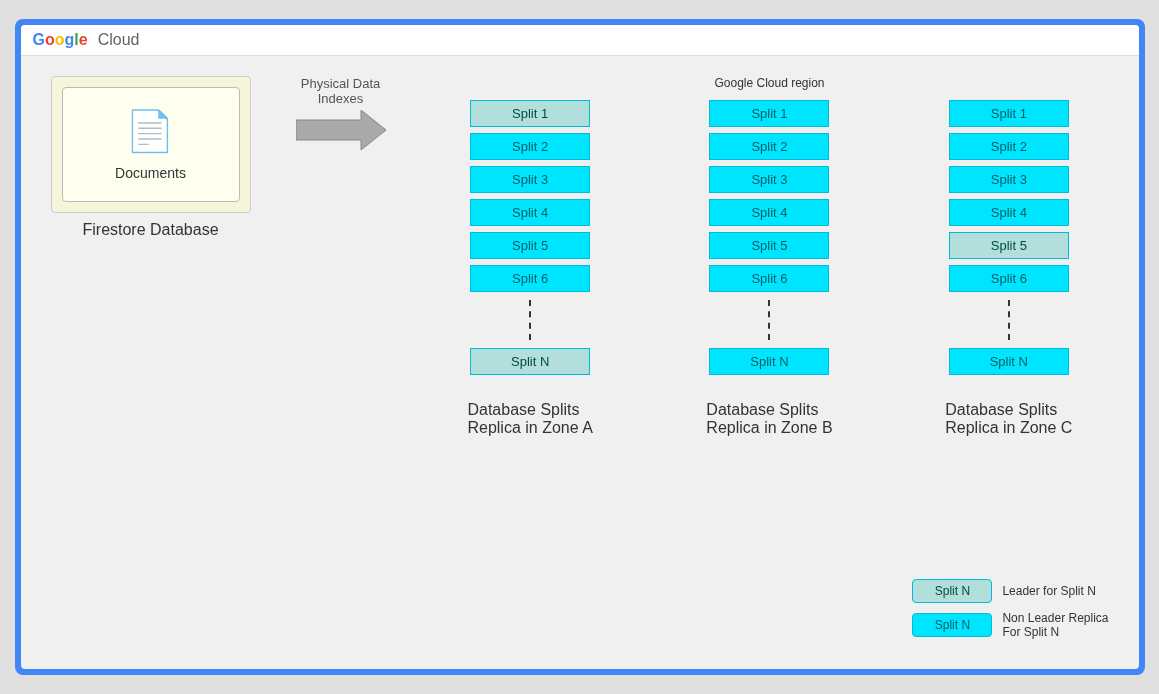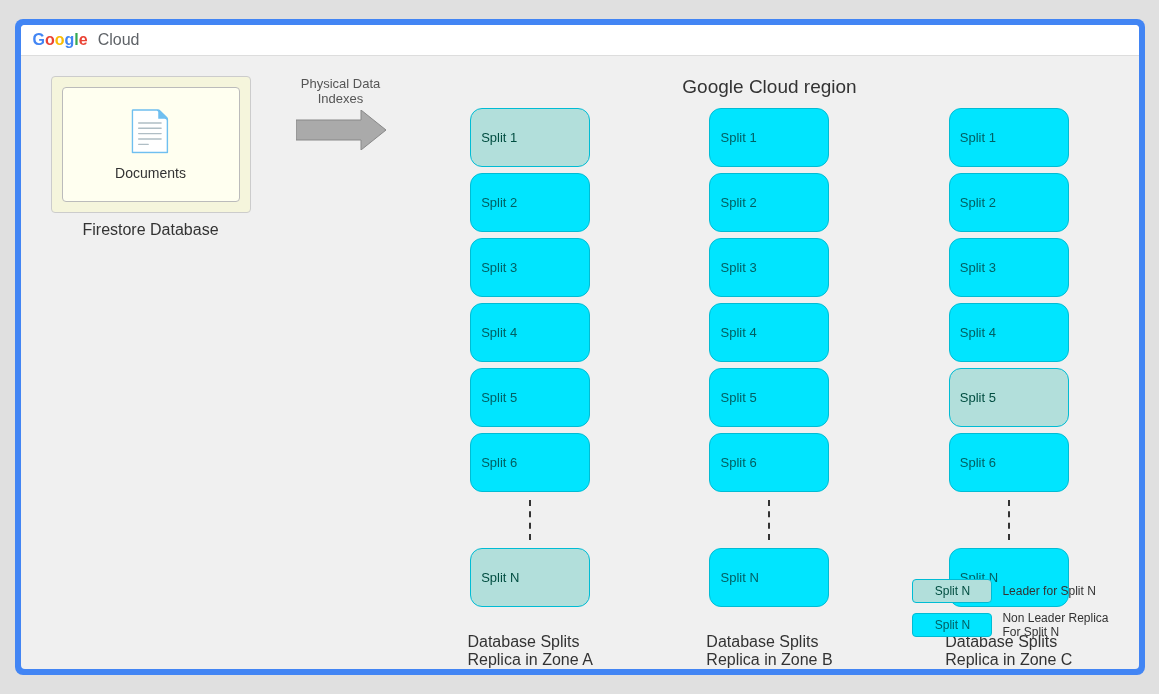--- a/index.html
+++ b/index.html
@@ -125,42 +125,42 @@
     }
 
     
     .right-panel {
       flex: 1;
       display: flex;
       flex-direction: column;
     }
     .region-label {
       text-align: center;
-      font-size: 19px;
+      font-size: 12px;
       color: #333;
       margin-bottom: 10px;
     }
     .zones-container {
       display: flex;
       gap: 20px;
       flex: 1;
     }
     .zone-column {
       display: flex;
       flex-direction: column;
       align-items: center;
       gap: 6px;
       flex: 1;
     }
     .split-btn {
       width: 120px;
-      padding: 21px 10px;
+      padding: 5px 10px;
       border: 1.5px solid #00bcd4;
-      border-radius: 12px;
-      text-align: left;
+      border-radius: 0;
+      text-align: center;
       font-size: 13px;
       font-weight: 500;
       cursor: default;
     }
     .split-leader {
       background: #b2dfdb;
       color: #004d40;
     }
     .split-replica {
       background: #00e5ff;

